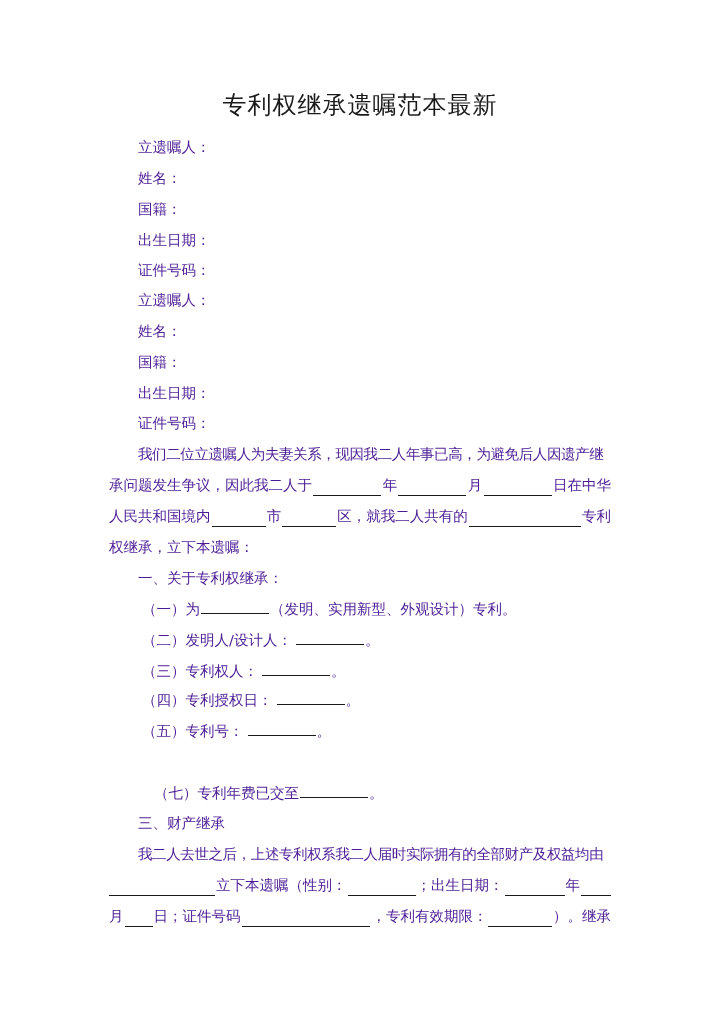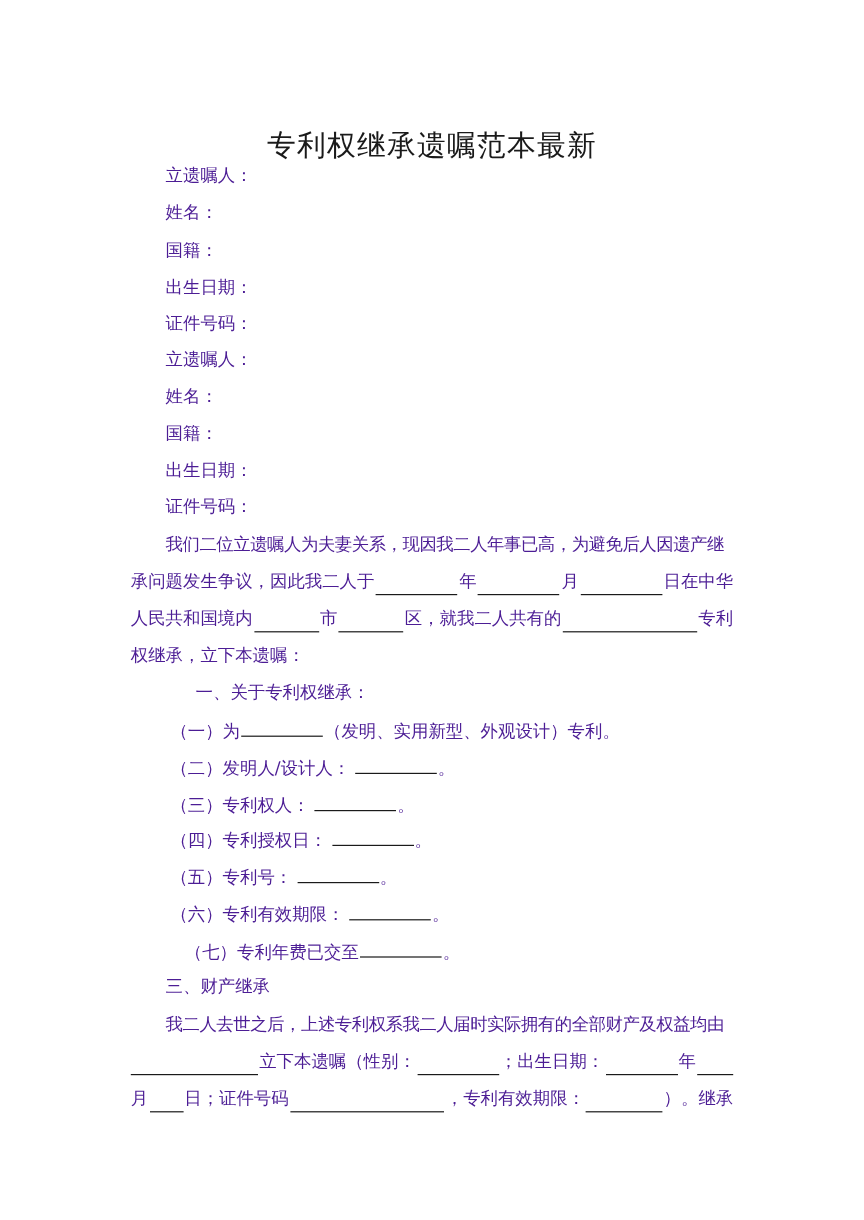--- a/index.html
+++ b/index.html
@@ -17,21 +17,21 @@
     .page {
       position: absolute;
       left: 0; top: 0;
       width: 720px;
       height: 1017px;
       background: #ffffff;
     }
     .title {
       position: absolute;
       left: 0;
-      top: 104px;
+      top: 88px;
       width: 720px;
       text-align: center;
       font-size: 24px;
       line-height: 34px;
       letter-spacing: 1px;
       color: #1a1a1a;
     }
     .line {
       position: absolute;
       font-size: 14.5px;
@@ -90,21 +90,21 @@
     <span class="blank" style="width:54px;"></span>
     <span class="seg">市</span>
     <span class="blank" style="width:54px;"></span>
     <span class="seg">区，就我二人共有的</span>
     <span class="blank" style="width:112px;"></span>
     <span class="seg">专利</span>
   </div>
 
   <div class="line" style="left:109px; top:536px;">权继承，立下本遗嘱：</div>
 
-  <div class="line" style="left:138px; top:567px;margin-left:25px;">一、关于专利权继承：</div>
+  <div class="line" style="left:138px; top:567px;">一、关于专利权继承：</div>
 
   <div class="line" style="left:142px; top:598px;">
     <span>（一）为</span><span class="blank" style="width:68px;"></span><span>（发明、实用新型、外观设计）专利。</span>
   </div>
 
   <div class="line" style="left:142px; top:629px;">
     <span>（二）发明人/设计人：</span><span class="blank" style="width:68px; margin-left:4px;"></span><span>。</span>
   </div>
 
   <div class="line" style="left:142px; top:660px;">
@@ -112,23 +112,20 @@
   </div>
 
   <div class="line" style="left:142px; top:674px;margin-top:15px;">
     <span>（四）专利授权日：</span><span class="blank" style="width:68px; margin-left:4px;"></span><span>。</span>
   </div>
 
   <div class="line" style="left:142px; top:720px;">
     <span>（五）专利号：</span><span class="blank" style="width:68px; margin-left:4px;"></span><span>。</span>
   </div>
 
-  <div class="line" style="left:142px; top:751px;">
-    <span>（六）专利有效期限：</span><span class="blank" style="width:68px; margin-left:4px;"></span><span>。</span>
-  </div>
 
   <div class="line" style="left:126px; top:782px;margin-left:28px;">
     <span>（七）专利年费已交至</span><span class="blank" style="width:68px;"></span><span>。</span>
   </div>
 
   <div class="line" style="left:138px; top:812px;">三、财产继承</div>
 
   <div class="line" style="left:138px; top:843px; width:472px; letter-spacing:-0.4px;">我二人去世之后，上述专利权系我二人届时实际拥有的全部财产及权益均由</div>
 
   <div class="line just" style="left:109px; top:874px;">

